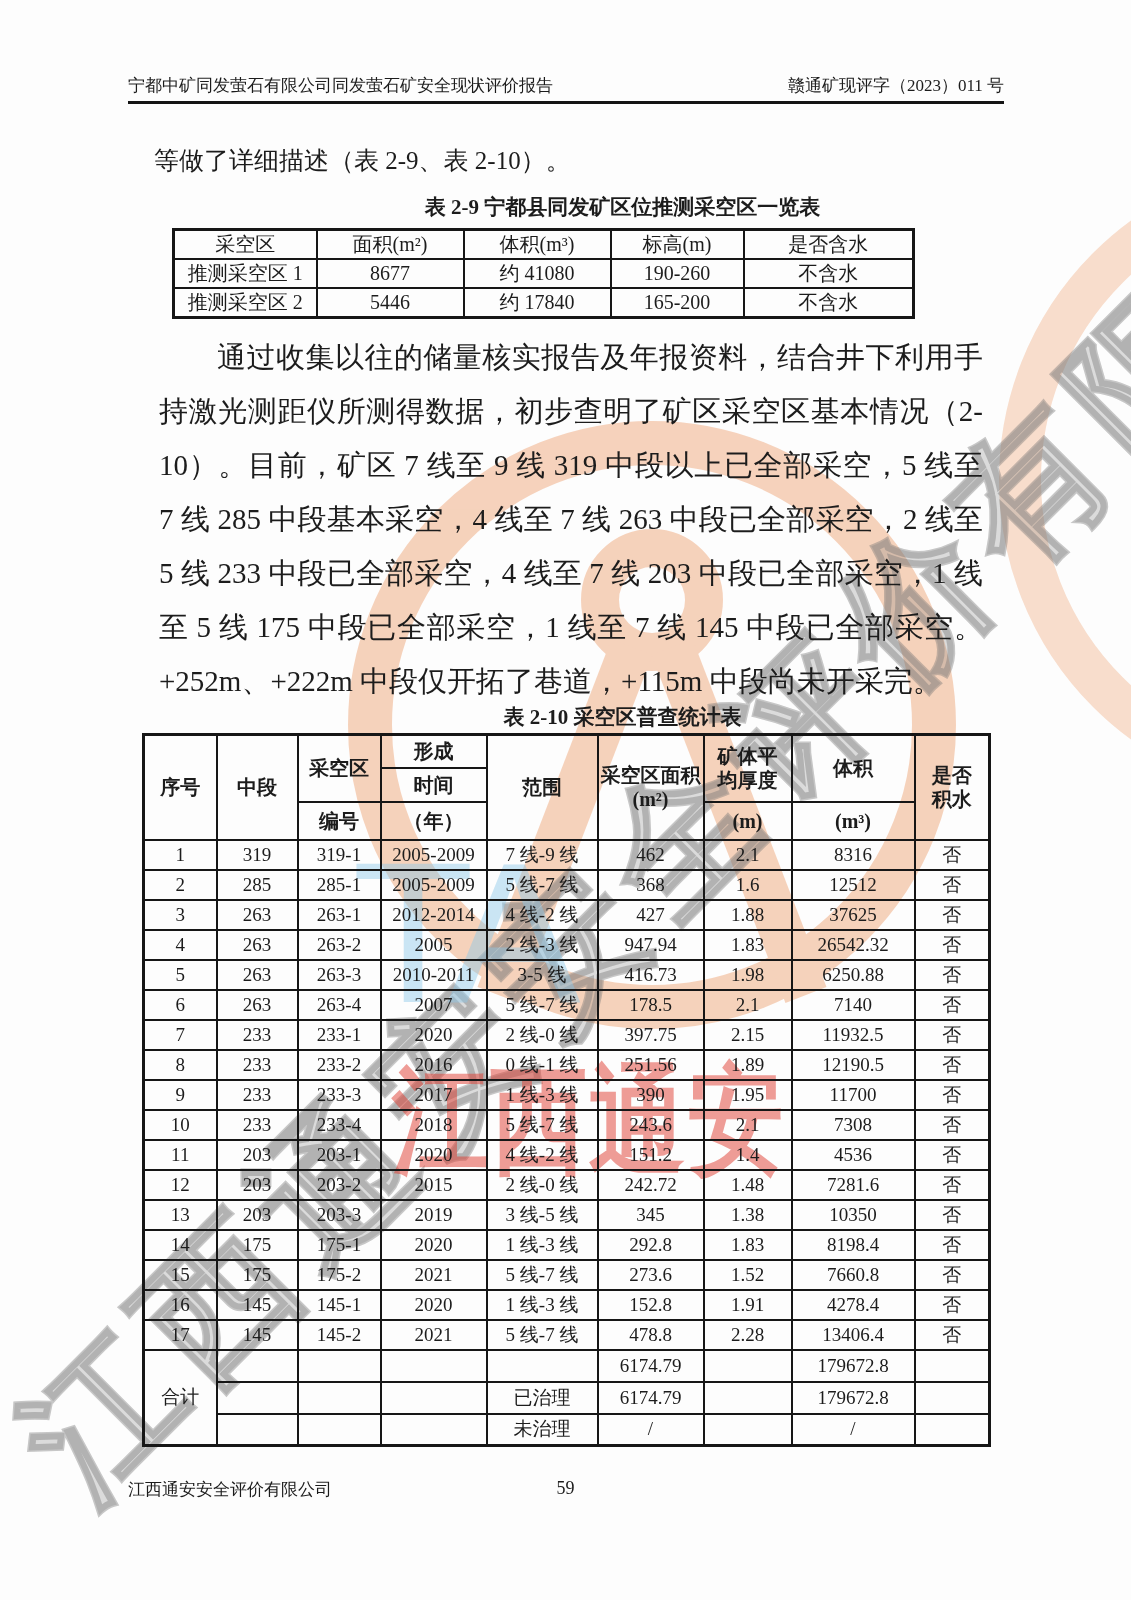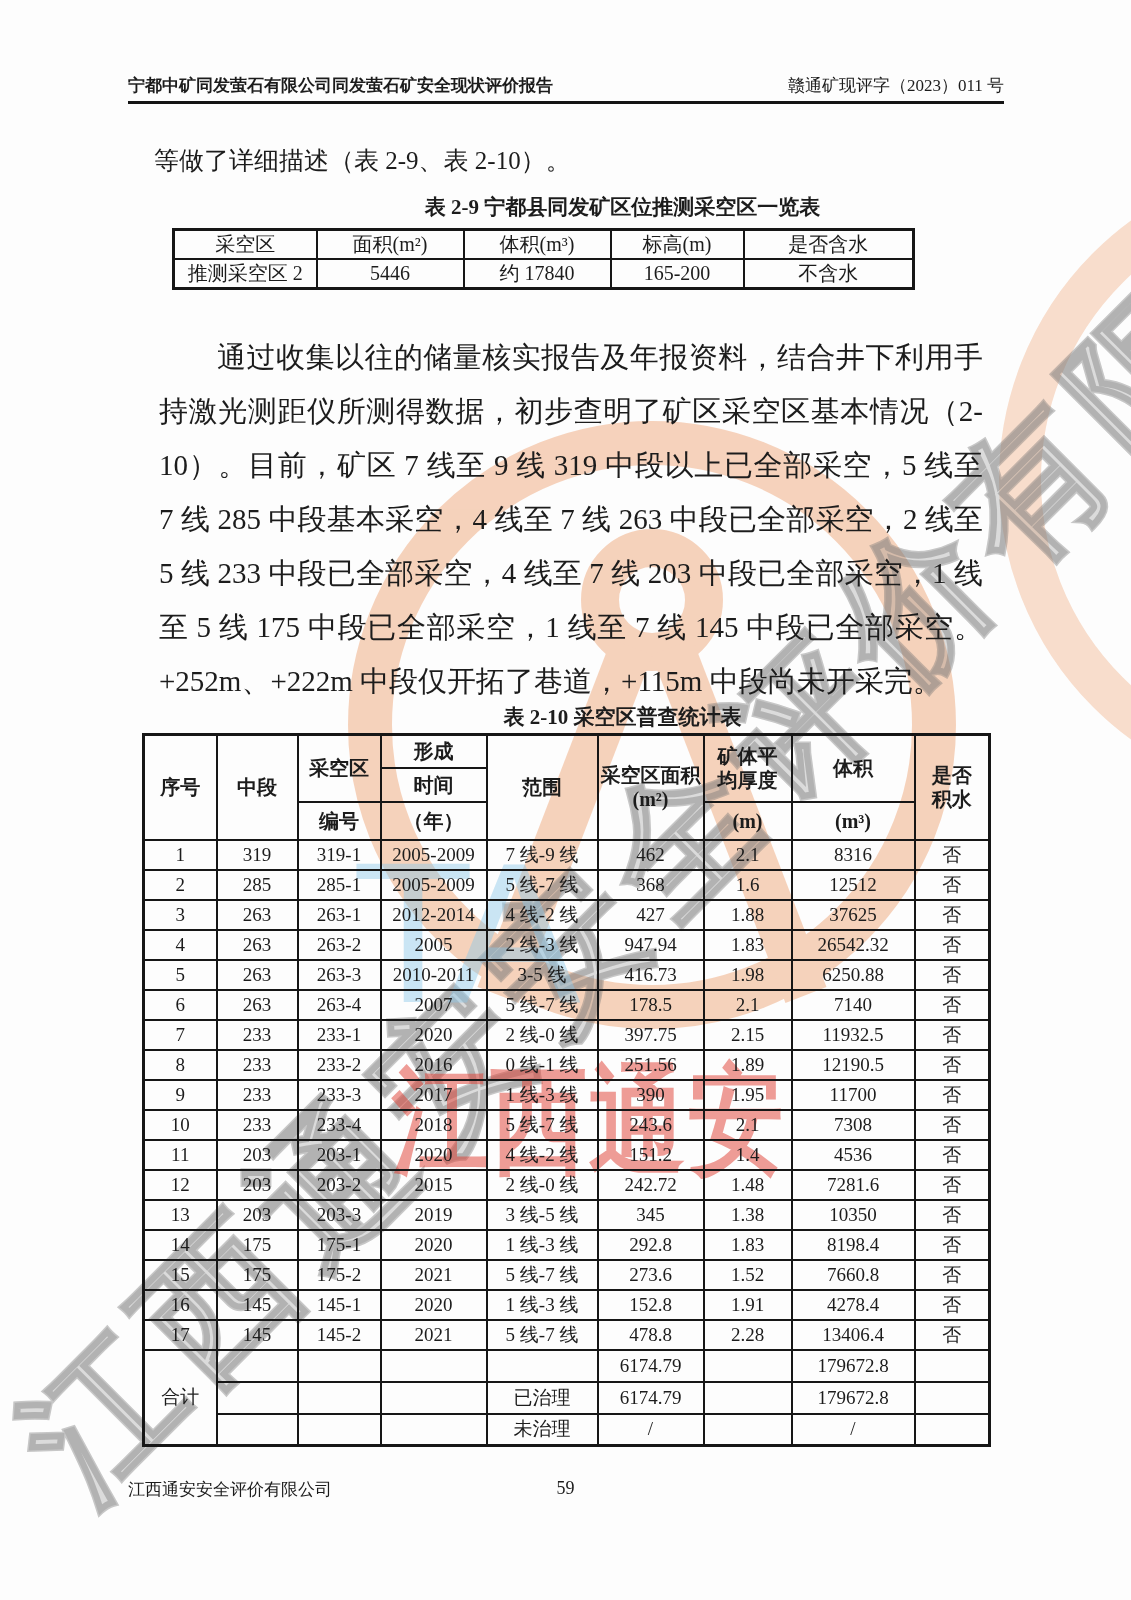--- a/index.html
+++ b/index.html
@@ -15,21 +15,21 @@
            transform:rotate(-45deg);transform-origin:left top;
            font-family:"Liberation Sans","DejaVu Sans",sans-serif;}
   .wm-red{left:392px;top:1042px;font-size:118px;font-weight:bold;letter-spacing:2px;
           color:rgba(224,60,48,0.50);transform:scaleX(0.82);transform-origin:left top;
           font-family:"Liberation Sans","DejaVu Sans",sans-serif;}
   .wm-blue{left:352px;top:818px;font-size:200px;font-weight:normal;letter-spacing:-12px;
            color:rgba(140,200,233,0.45);
            font-family:"Liberation Sans","DejaVu Sans",sans-serif;}
 
   
-  .hdr-left{position:absolute;left:128px;top:74px;font-size:17px;font-weight:bold;}
+  .hdr-left{position:absolute;left:128px;top:74px;font-size:17px;}
   .hdr-right{position:absolute;right:127px;top:74px;font-size:17px;}
   .hdr-rule{position:absolute;left:128px;right:127px;top:101px;height:3px;background:#141414;}
   .foot-co{position:absolute;left:128px;top:1478px;font-size:17px;}
   .foot-pg{position:absolute;left:0;width:100%;top:1478px;text-align:center;font-size:18px;}
 
   
   .intro{position:absolute;left:154px;top:144px;font-size:25px;}
   .para{position:absolute;left:159px;top:330px;width:824px;font-size:29px;line-height:54px;
         text-align:justify;text-indent:2em;}
   .cap{position:absolute;left:15px;width:100%;text-align:center;font-weight:bold;font-size:21px;padding-left:42px;}
@@ -89,20 +89,27 @@
     <thead>
       <tr>
         <td>采空区</td>
         <td>面积(m²)</td>
         <td>体积(m³)</td>
         <td>标高(m)</td>
         <td>是否含水</td>
       </tr>
     </thead>
     <tbody>
+        <tr>
+          <td>推测采空区 1</td>
+          <td>8677</td>
+          <td>约 41080</td>
+          <td>190-260</td>
+          <td>不含水</td>
+        </tr>
         <tr>
           <td>推测采空区 2</td>
           <td>5446</td>
           <td>约 17840</td>
           <td>165-200</td>
           <td>不含水</td>
         </tr>
       </tbody>
   </table>
 

